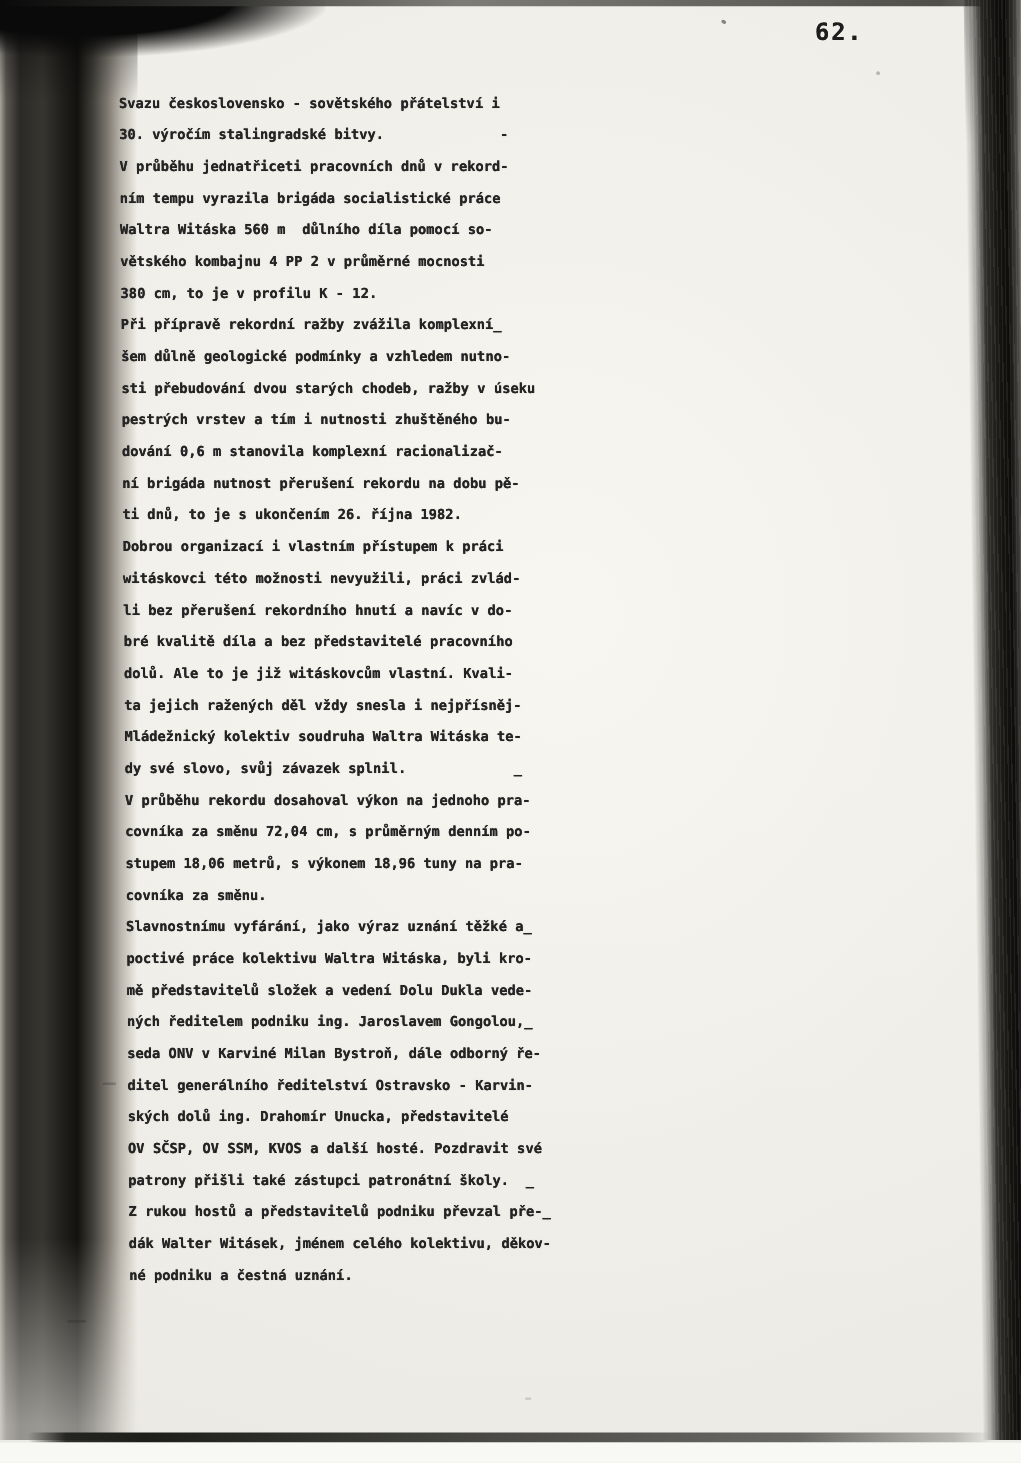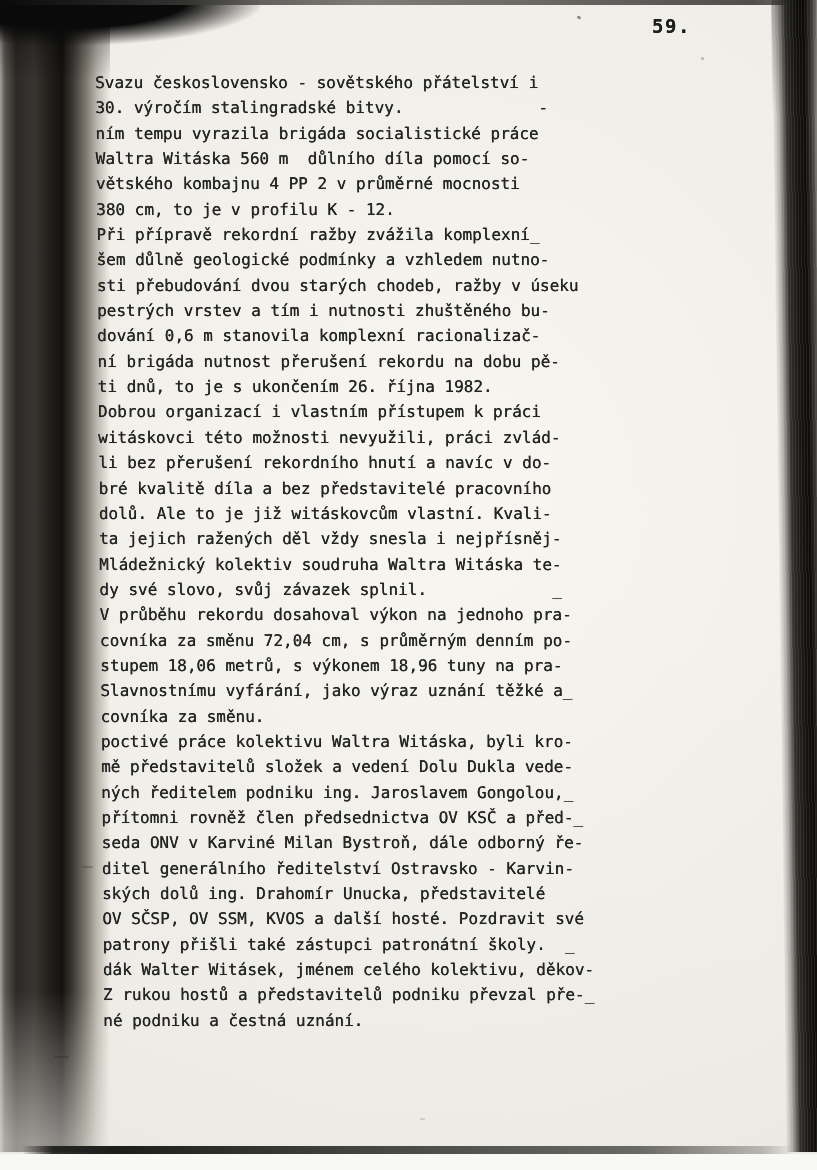--- a/index.html
+++ b/index.html
@@ -79,22 +79,22 @@
     font-size: 19px; font-weight: bold; letter-spacing: 1.5px;
     color: #1d1d1d;
     text-shadow: 0 0 .5px rgba(25,25,25,.85);
   }
   .textblock {
     position: absolute; left: 95px; top: 70px;
     transform: skewX(0.5deg); transform-origin: 0 0;
   }
   .line {
     white-space: pre;
-    font-size: 16px; line-height: 25.35px;
-    font-weight: normal;
+    font-size: 11px; line-height: 25.35px;
+    font-weight: bold;
     color: #242424;
     text-shadow: 0 0 .45px rgba(30,30,30,.9), 0 0 1px rgba(40,40,40,.28);
   }
   
   .speck { position: absolute; background: rgba(45,45,43,.55); border-radius: 50%; }
   .s1 { left: 577px; top: 16px;  width: 4px;  height: 3px; transform: rotate(25deg); }
   .s2 { left: 701px; top: 57px;  width: 3px;  height: 3px; opacity: .55; }
   .s3 { left: 82px;  top: 866px; width: 11px; height: 2px; opacity: .5; border-radius: 1px; }
   .s4 { left: 54px;  top: 1056px;width: 15px; height: 2px; opacity: .6; border-radius: 1px; }
   .s5 { left: 420px; top: 1118px;width: 5px;  height: 2px; opacity: .3; border-radius: 1px; }
@@ -110,25 +110,26 @@
   <div class="edge-right"></div>
   <div class="edge-bottom"></div>
   <div class="bottom-white"></div>
 
   <div class="speck s1"></div>
   <div class="speck s2"></div>
   <div class="speck s3"></div>
   <div class="speck s4"></div>
   <div class="speck s5"></div>
 
-  <div class="pagenum">59.</div>
+  <div class="pagenum">62.</div>
 
   <div class="textblock">
       <div class="line">Svazu československo - sovětského přátelství i</div>
       <div class="line">30. výročím stalingradské bitvy.              -</div>
+      <div class="line">V průběhu jednatřiceti pracovních dnů v rekord-</div>
       <div class="line">ním tempu vyrazila brigáda socialistické práce</div>
       <div class="line">Waltra Witáska 560 m  důlního díla pomocí so-</div>
       <div class="line">větského kombajnu 4 PP 2 v průměrné mocnosti</div>
       <div class="line">380 cm, to je v profilu K - 12.</div>
       <div class="line">Při přípravě rekordní ražby zvážila komplexní_</div>
       <div class="line">šem důlně geologické podmínky a vzhledem nutno-</div>
       <div class="line">sti přebudování dvou starých chodeb, ražby v úseku</div>
       <div class="line">pestrých vrstev a tím i nutnosti zhuštěného bu-</div>
       <div class="line">dování 0,6 m stanovila komplexní racionalizač-</div>
       <div class="line">ní brigáda nutnost přerušení rekordu na dobu pě-</div>
@@ -137,28 +138,27 @@
       <div class="line">witáskovci této možnosti nevyužili, práci zvlád-</div>
       <div class="line">li bez přerušení rekordního hnutí a navíc v do-</div>
       <div class="line">bré kvalitě díla a bez představitelé pracovního</div>
       <div class="line">dolů. Ale to je již witáskovcům vlastní. Kvali-</div>
       <div class="line">ta jejich ražených děl vždy snesla i nejpřísněj-</div>
       <div class="line">Mládežnický kolektiv soudruha Waltra Witáska te-</div>
       <div class="line">dy své slovo, svůj závazek splnil.             _</div>
       <div class="line">V průběhu rekordu dosahoval výkon na jednoho pra-</div>
       <div class="line">covníka za směnu 72,04 cm, s průměrným denním po-</div>
       <div class="line">stupem 18,06 metrů, s výkonem 18,96 tuny na pra-</div>
+      <div class="line">covníka za směnu.</div>
       <div class="line">Slavnostnímu vyfárání, jako výraz uznání těžké a_</div>
-      <div class="line">covníka za směnu.</div>
       <div class="line">poctivé práce kolektivu Waltra Witáska, byli kro-</div>
       <div class="line">mě představitelů složek a vedení Dolu Dukla vede-</div>
       <div class="line">ných ředitelem podniku ing. Jaroslavem Gongolou,_</div>
-      <div class="line">přítomni rovněž člen předsednictva OV KSČ a před-_</div>
       <div class="line">seda ONV v Karviné Milan Bystroň, dále odborný ře-</div>
       <div class="line">ditel generálního ředitelství Ostravsko - Karvin-</div>
       <div class="line">ských dolů ing. Drahomír Unucka, představitelé</div>
       <div class="line">OV SČSP, OV SSM, KVOS a další hosté. Pozdravit své</div>
       <div class="line">patrony přišli také zástupci patronátní školy.  _</div>
+      <div class="line">Z rukou hostů a představitelů podniku převzal pře-_</div>
       <div class="line">dák Walter Witásek, jménem celého kolektivu, děkov-</div>
-      <div class="line">Z rukou hostů a představitelů podniku převzal pře-_</div>
       <div class="line">né podniku a čestná uznání.</div>
     </div>
 </div>
 
 </body></html>

